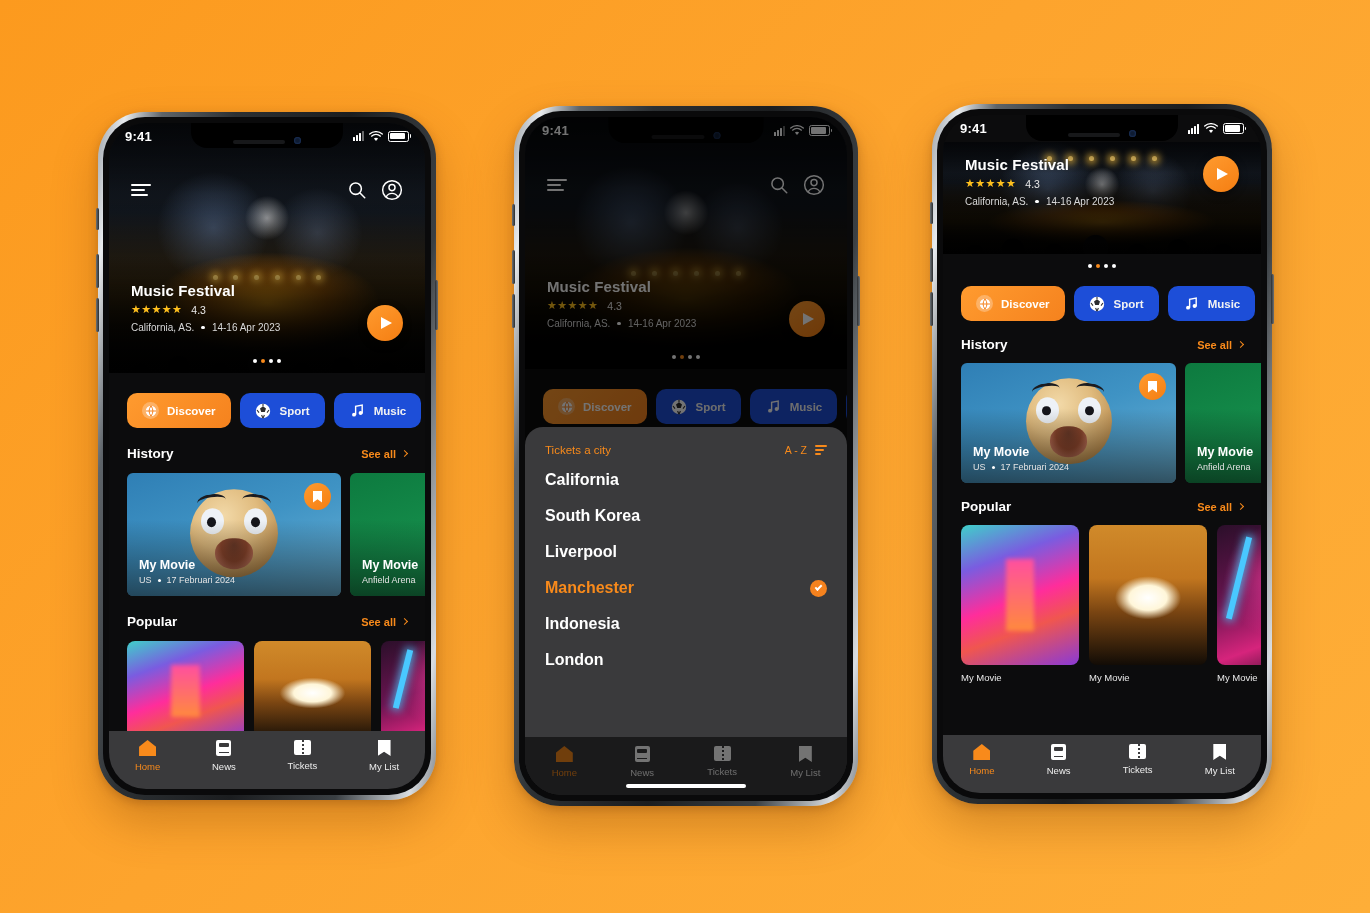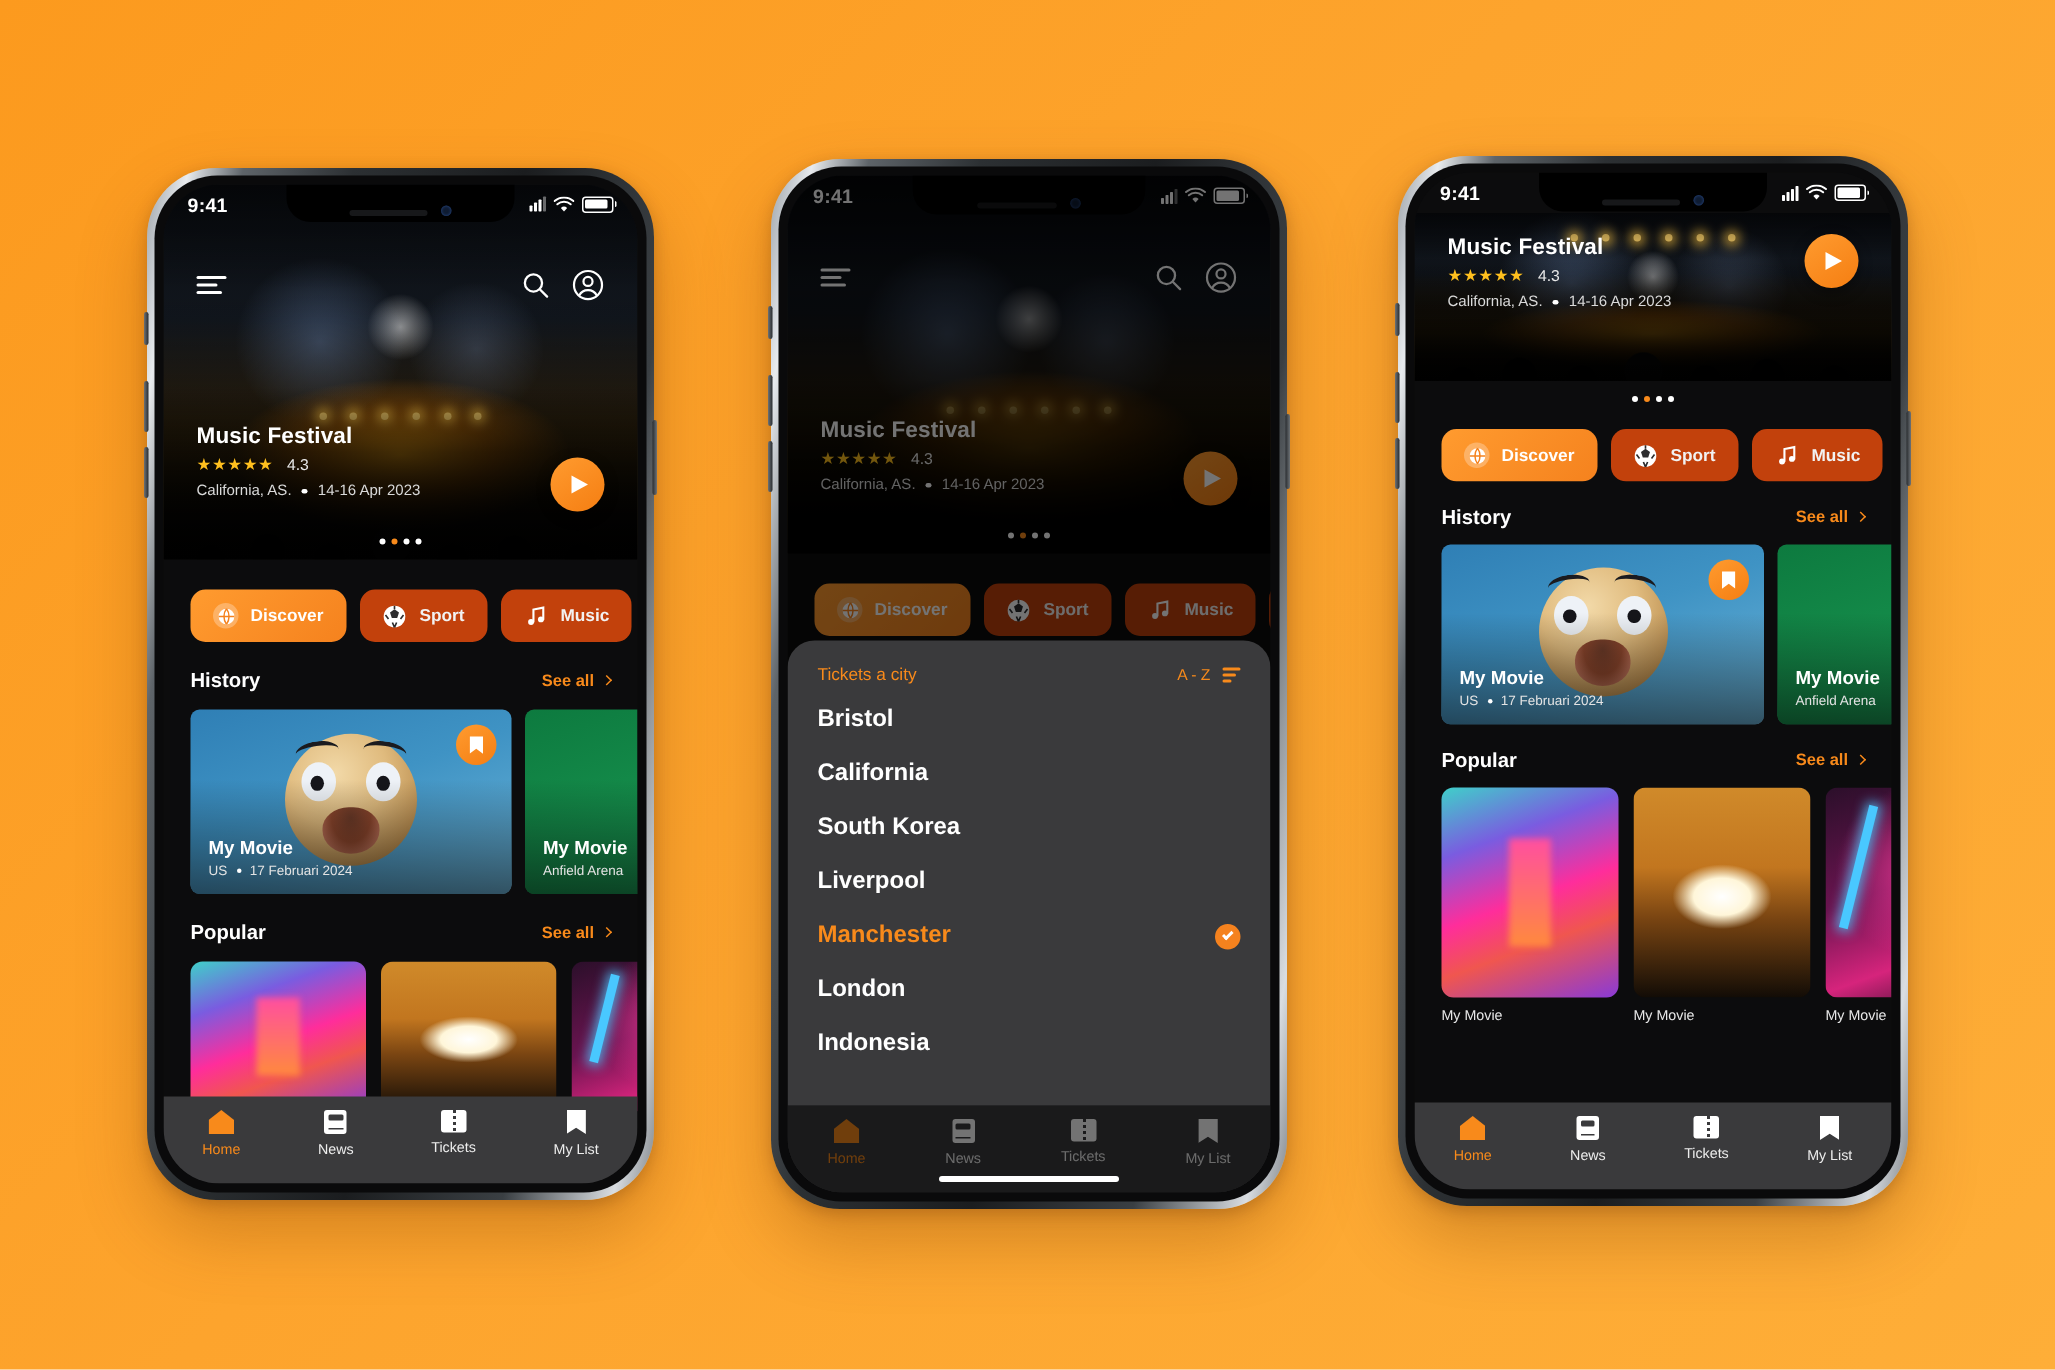--- a/index.html
+++ b/index.html
@@ -104,21 +104,21 @@
             display:flex;align-items:center;justify-content:center;z-index:10;
             box-shadow:0 3px 9px rgba(0,0,0,.4);}
   .play-tri{width:0;height:0;border-style:solid;border-color:transparent transparent transparent #fff;}
 
   .dots{position:absolute;left:0;right:0;display:flex;justify-content:center;z-index:9;}
   .dots i{border-radius:50%;background:#fff;display:block;}
   .dots i.on{background:#F88A1B;}
 
   
   .chips{display:flex;overflow:hidden;text-align:center;}
-  .chip{display:flex;align-items:center;background:#c2410c;border-radius:10px;color:#f2f2f2;
+  .chip{display:flex;align-items:center;background:#1d4ed8;border-radius:10px;color:#f2f2f2;
         white-space:nowrap;flex:0 0 auto;font-weight:600;}
   .chip.active{background:linear-gradient(135deg,#FF9B2F,#F5821E);color:#fff;}
   .chip-ico{border-radius:50%;display:flex;align-items:center;justify-content:center;}
 
   
   .sec-head{display:flex;align-items:center;justify-content:space-between;}
   .sec-title{color:#ffffff;font-weight:bold;}
   .see-all{color:#F88A1B;font-weight:bold;display:flex;align-items:center;}
   .chev{display:inline-block;border-style:solid;border-color:#F88A1B;transform:rotate(45deg);}
 
@@ -537,42 +537,39 @@
           <span>A - Z</span>
           <span class="sort-ico" style="height:11px;">
                 <i></i>
                 <i></i>
                 <i></i>
               </span>
         </span>
       </div>
       <div style="padding:0 20px;">
         <div class="city" style="height:36px;font-size:16px;">
-          <span>Bristol</span>
-        </div>
-        <div class="city" style="height:36px;font-size:16px;">
           <span>California</span>
         </div>
         <div class="city" style="height:36px;font-size:16px;">
           <span>South Korea</span>
         </div>
         <div class="city" style="height:36px;font-size:16px;">
           <span>Liverpool</span>
         </div>
         <div class="city sel" style="height:36px;font-size:16px;">
           <span>Manchester</span>
           <span class="check" style="width:17px;height:17px;">
                 <span style="width:7px;height:4px;margin-top:-2px;"></span>
               </span>
         </div>
         <div class="city" style="height:36px;font-size:16px;">
+          <span>Indonesia</span>
+        </div>
+        <div class="city" style="height:36px;font-size:16px;">
           <span>London</span>
-        </div>
-        <div class="city" style="height:36px;font-size:16px;">
-          <span>Indonesia</span>
         </div>
       </div>
     </div>
 
     <div class="tabbar" style="height:58px;padding-top:9px;">
       <div class="tab active">
         <span class="home-ico" style="width:17px;height:16px;"></span>
         <span class="tab-label" style="font-size:9.5px;margin-top:5px;">Home</span>
       </div>
       <div class="tab">

